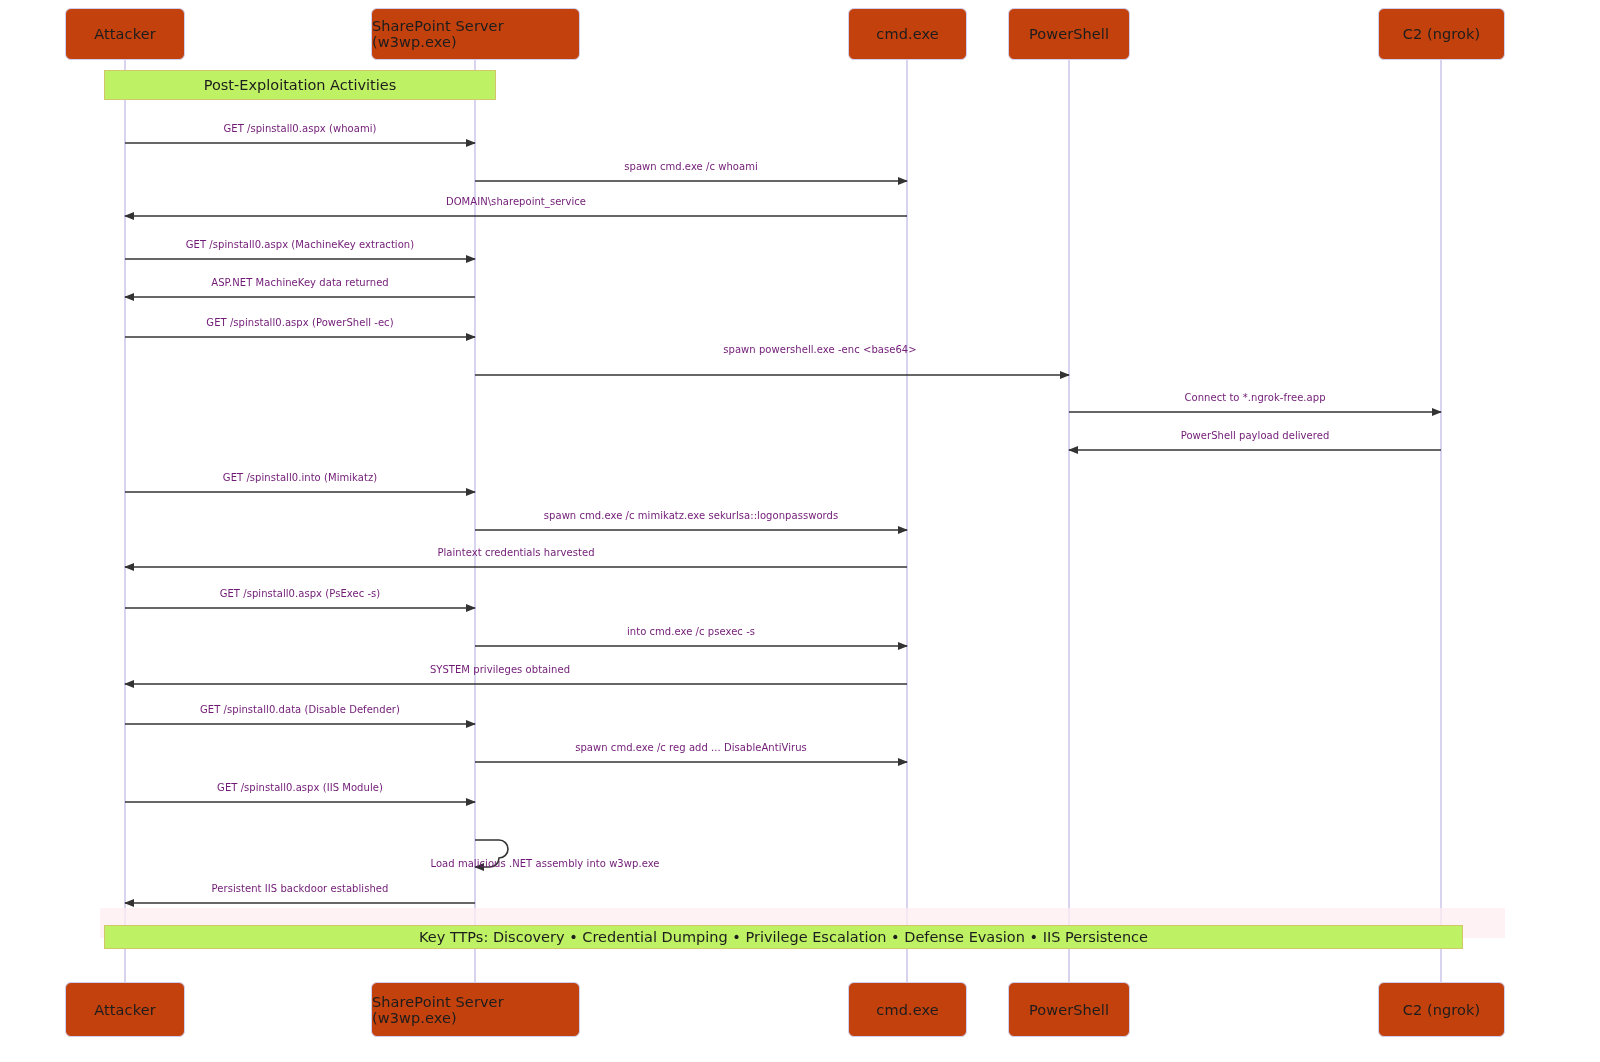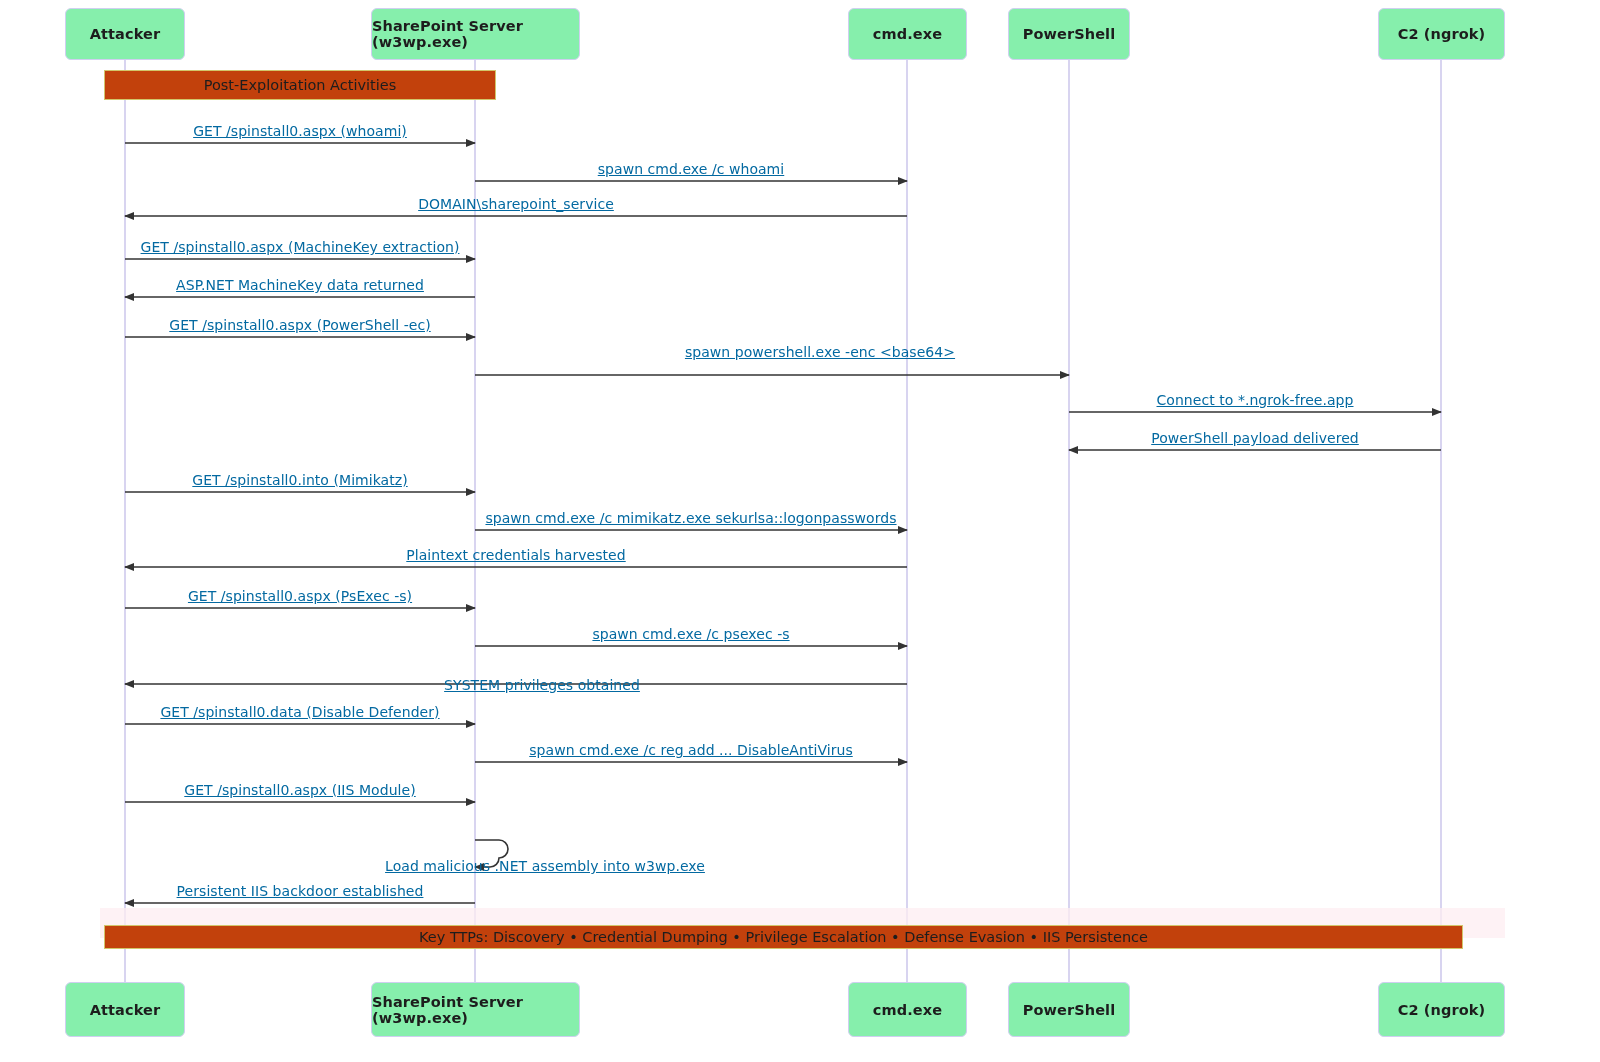--- a/index.html
+++ b/index.html
@@ -22,55 +22,53 @@
   #svg-layer {
     position: absolute;
     top: 0;
     left: 0;
     width: 1600px;
     height: 1062px;
   }
   .actor-box {
     position: absolute;
     box-sizing: border-box;
-    background: #86efac;
+    background: #c2410c;
     border: 1px solid #CFCFF0;
     border-radius: 6px;
     display: flex;
     align-items: center;
     justify-content: center;
     font-size: 14.5px;
     color: #1d1d1d;
     letter-spacing: 0.1px;
-    font-weight: bold;
   }
   .note-box {
     position: absolute;
     box-sizing: border-box;
-    background: #c2410c;
+    background: #bef264;
     border: 1px solid #D2C66B;
     display: flex;
     align-items: center;
     justify-content: center;
     font-size: 14.5px;
     color: #1d1d1d;
   }
   .band {
     position: absolute;
     background: #FDEDF2;
     opacity: 0.75;
   }
   .msg-label {
     position: absolute;
-    font-size: 14px;
-    color: #0369a1;
+    font-size: 10px;
+    color: #701a75;
     white-space: nowrap;
     transform: translateX(-50%);
     letter-spacing: 0.05px;
-    text-decoration: underline;
   }
 </style>
 </head>
 <body>
 
 <div id="diagram">
   <svg id="svg-layer" viewBox="0 0 1600 1062">
     <defs>
       <marker id="arrowhead" markerWidth="10" markerHeight="8" refX="9" refY="4" orient="auto" markerUnits="userSpaceOnUse">
         <path d="M0,0 L10,4 L0,8 z" fill="#333333"></path>
@@ -159,21 +157,21 @@
       <div class="msg-label" style="left: 300px; top: 239px;">GET /spinstall0.aspx (MachineKey extraction)</div>
       <div class="msg-label" style="left: 300px; top: 277px;">ASP.NET MachineKey data returned</div>
       <div class="msg-label" style="left: 300px; top: 317px;">GET /spinstall0.aspx (PowerShell -ec)</div>
       <div class="msg-label" style="left: 772px; top: 344px; margin-left: 48px;">spawn powershell.exe -enc &lt;base64&gt;</div>
       <div class="msg-label" style="left: 1255px; top: 392px;">Connect to *.ngrok-free.app</div>
       <div class="msg-label" style="left: 1255px; top: 430px;">PowerShell payload delivered</div>
       <div class="msg-label" style="left: 300px; top: 472px;">GET /spinstall0.into (Mimikatz)</div>
       <div class="msg-label" style="left: 691px; top: 510px;">spawn cmd.exe /c mimikatz.exe sekurlsa::logonpasswords</div>
       <div class="msg-label" style="left: 516px; top: 547px;">Plaintext credentials harvested</div>
       <div class="msg-label" style="left: 300px; top: 588px;">GET /spinstall0.aspx (PsExec -s)</div>
-      <div class="msg-label" style="left: 691px; top: 626px;">spawn cmd.exe /c psexec -s</div>
-      <div class="msg-label" style="left: 542px; top: 664px; margin-top: 13px;">SYSTEM privileges obtained</div>
+      <div class="msg-label" style="left: 691px; top: 626px;">into cmd.exe /c psexec -s</div>
+      <div class="msg-label" style="left: 500px; top: 664px;">SYSTEM privileges obtained</div>
       <div class="msg-label" style="left: 300px; top: 704px;">GET /spinstall0.data (Disable Defender)</div>
       <div class="msg-label" style="left: 691px; top: 742px;">spawn cmd.exe /c reg add ... DisableAntiVirus</div>
       <div class="msg-label" style="left: 300px; top: 782px;">GET /spinstall0.aspx (IIS Module)</div>
       <div class="msg-label" style="left: 545px; top: 818px; margin-top: 40px;">Load malicious .NET assembly into w3wp.exe</div>
       <div class="msg-label" style="left: 300px; top: 883px;">Persistent IIS backdoor established</div>
     </div>
 </div>
 
 </body></html>

